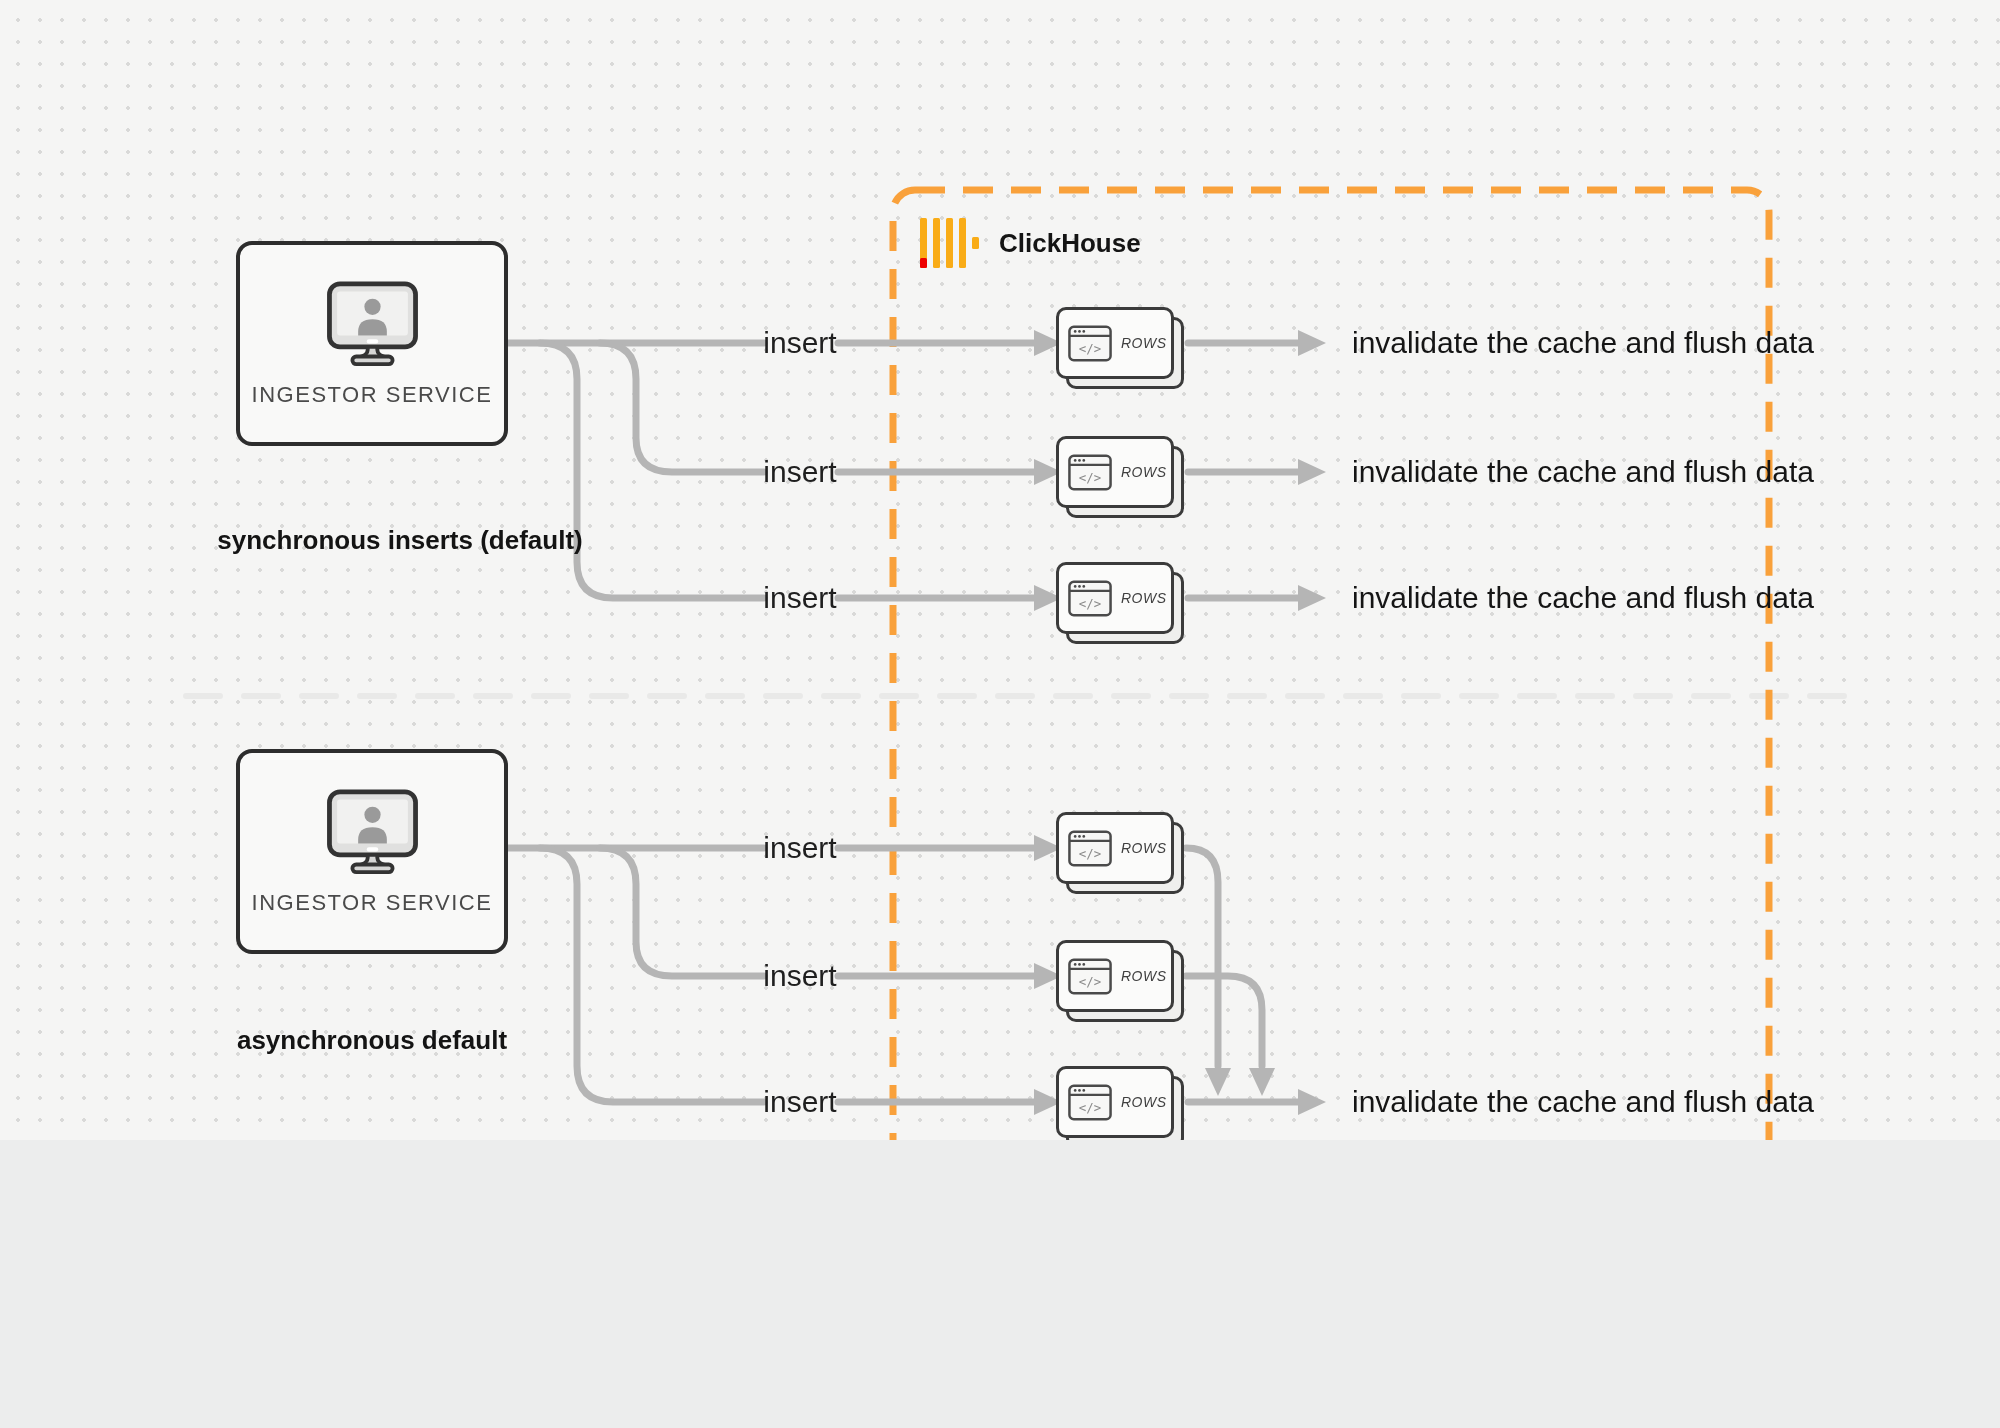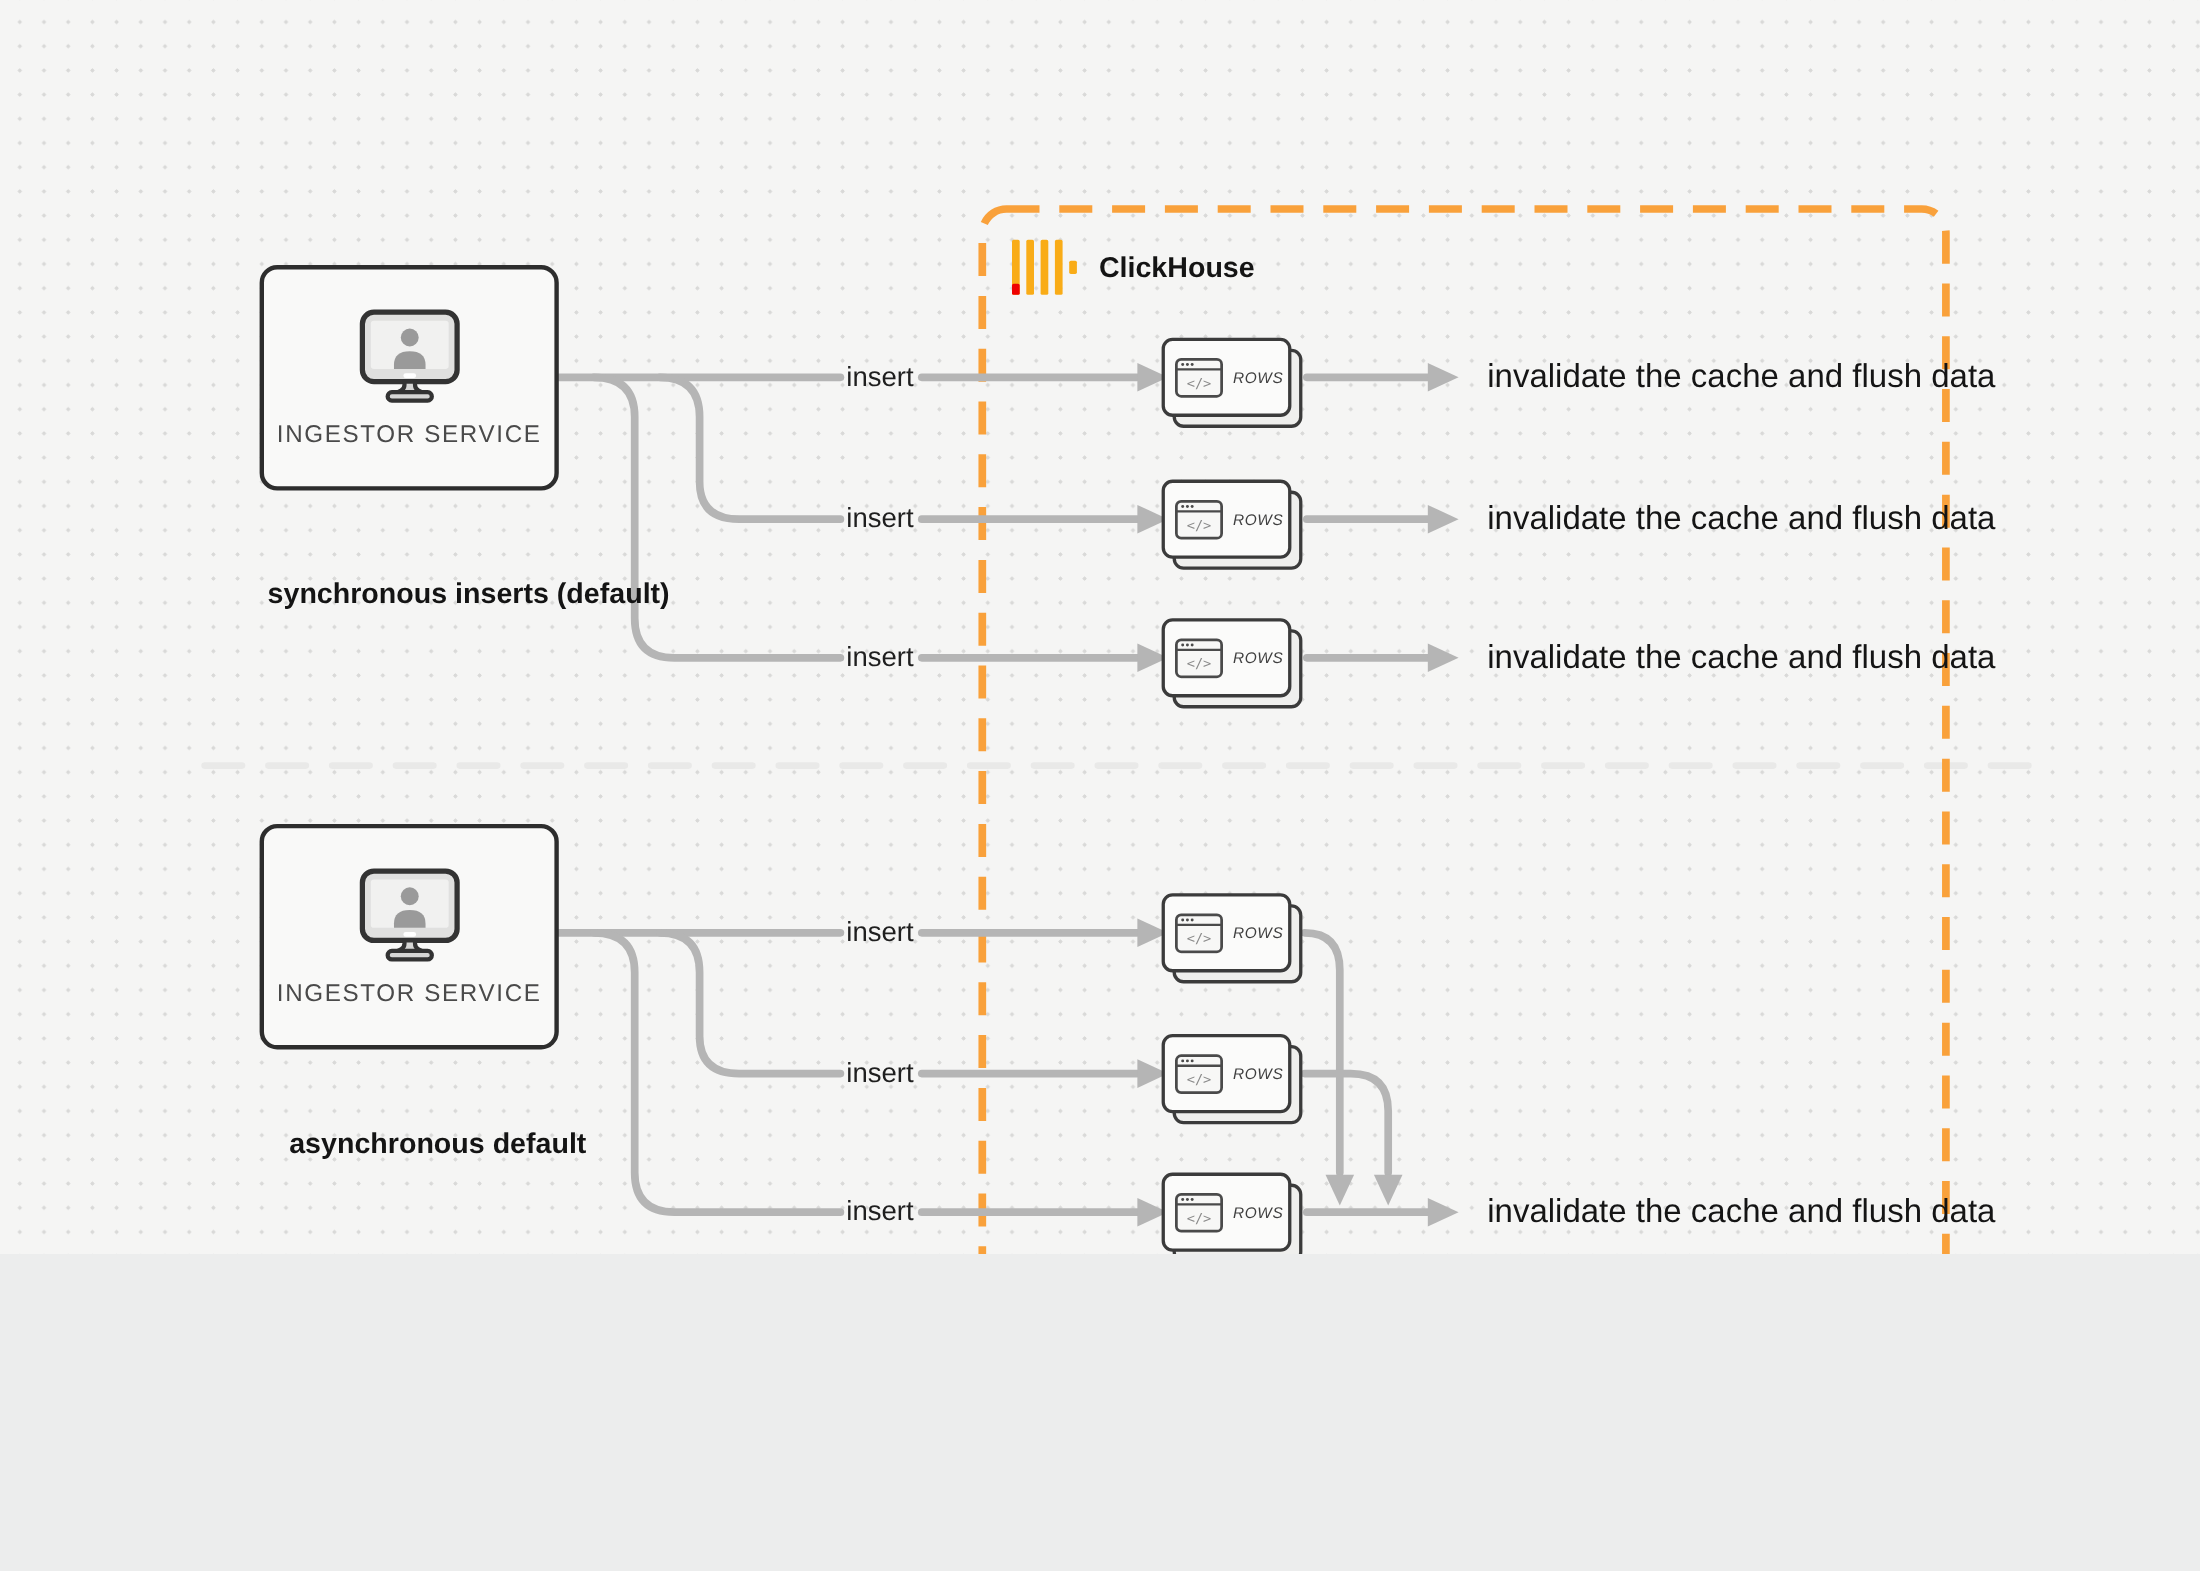--- a/index.html
+++ b/index.html
@@ -22,25 +22,25 @@
     position:absolute;left:236px;width:272px;height:205px;
     background:#f9f9f8;border:4px solid #2d2d2d;border-radius:16px;
     box-sizing:border-box;z-index:2;
     display:flex;flex-direction:column;align-items:center;justify-content:center;gap:14px;text-align:right;
   }
   .service-label{
     font-size:22px;color:#4a4a4a;letter-spacing:1.5px;white-space:nowrap;
   }
   .caption{
     position:absolute;transform:translate(-50%,-50%);
-    font-size:26px;font-weight:bold;color:#141414;white-space:nowrap;z-index:2;margin-left:26px;
+    font-size:26px;font-weight:bold;color:#141414;white-space:nowrap;z-index:2;
   }
   .insert-label{
     position:absolute;transform:translate(-50%,-50%);
-    font-size:25px;color:#1f1f1f;white-space:nowrap;z-index:2;
+    font-size:30px;color:#1f1f1f;white-space:nowrap;z-index:2;
   }
   .result-label{
     position:absolute;transform:translateY(-50%);
     font-size:30px;color:#151515;white-space:nowrap;z-index:2;text-align:center;
   }
   .rows-card{position:absolute;width:118px;height:72px;z-index:2;}
   .rows-card .back{
     position:absolute;left:10px;top:10px;width:118px;height:72px;
     background:#efefed;border:3px solid #3b3b3b;border-radius:10px;box-sizing:border-box;
   }

